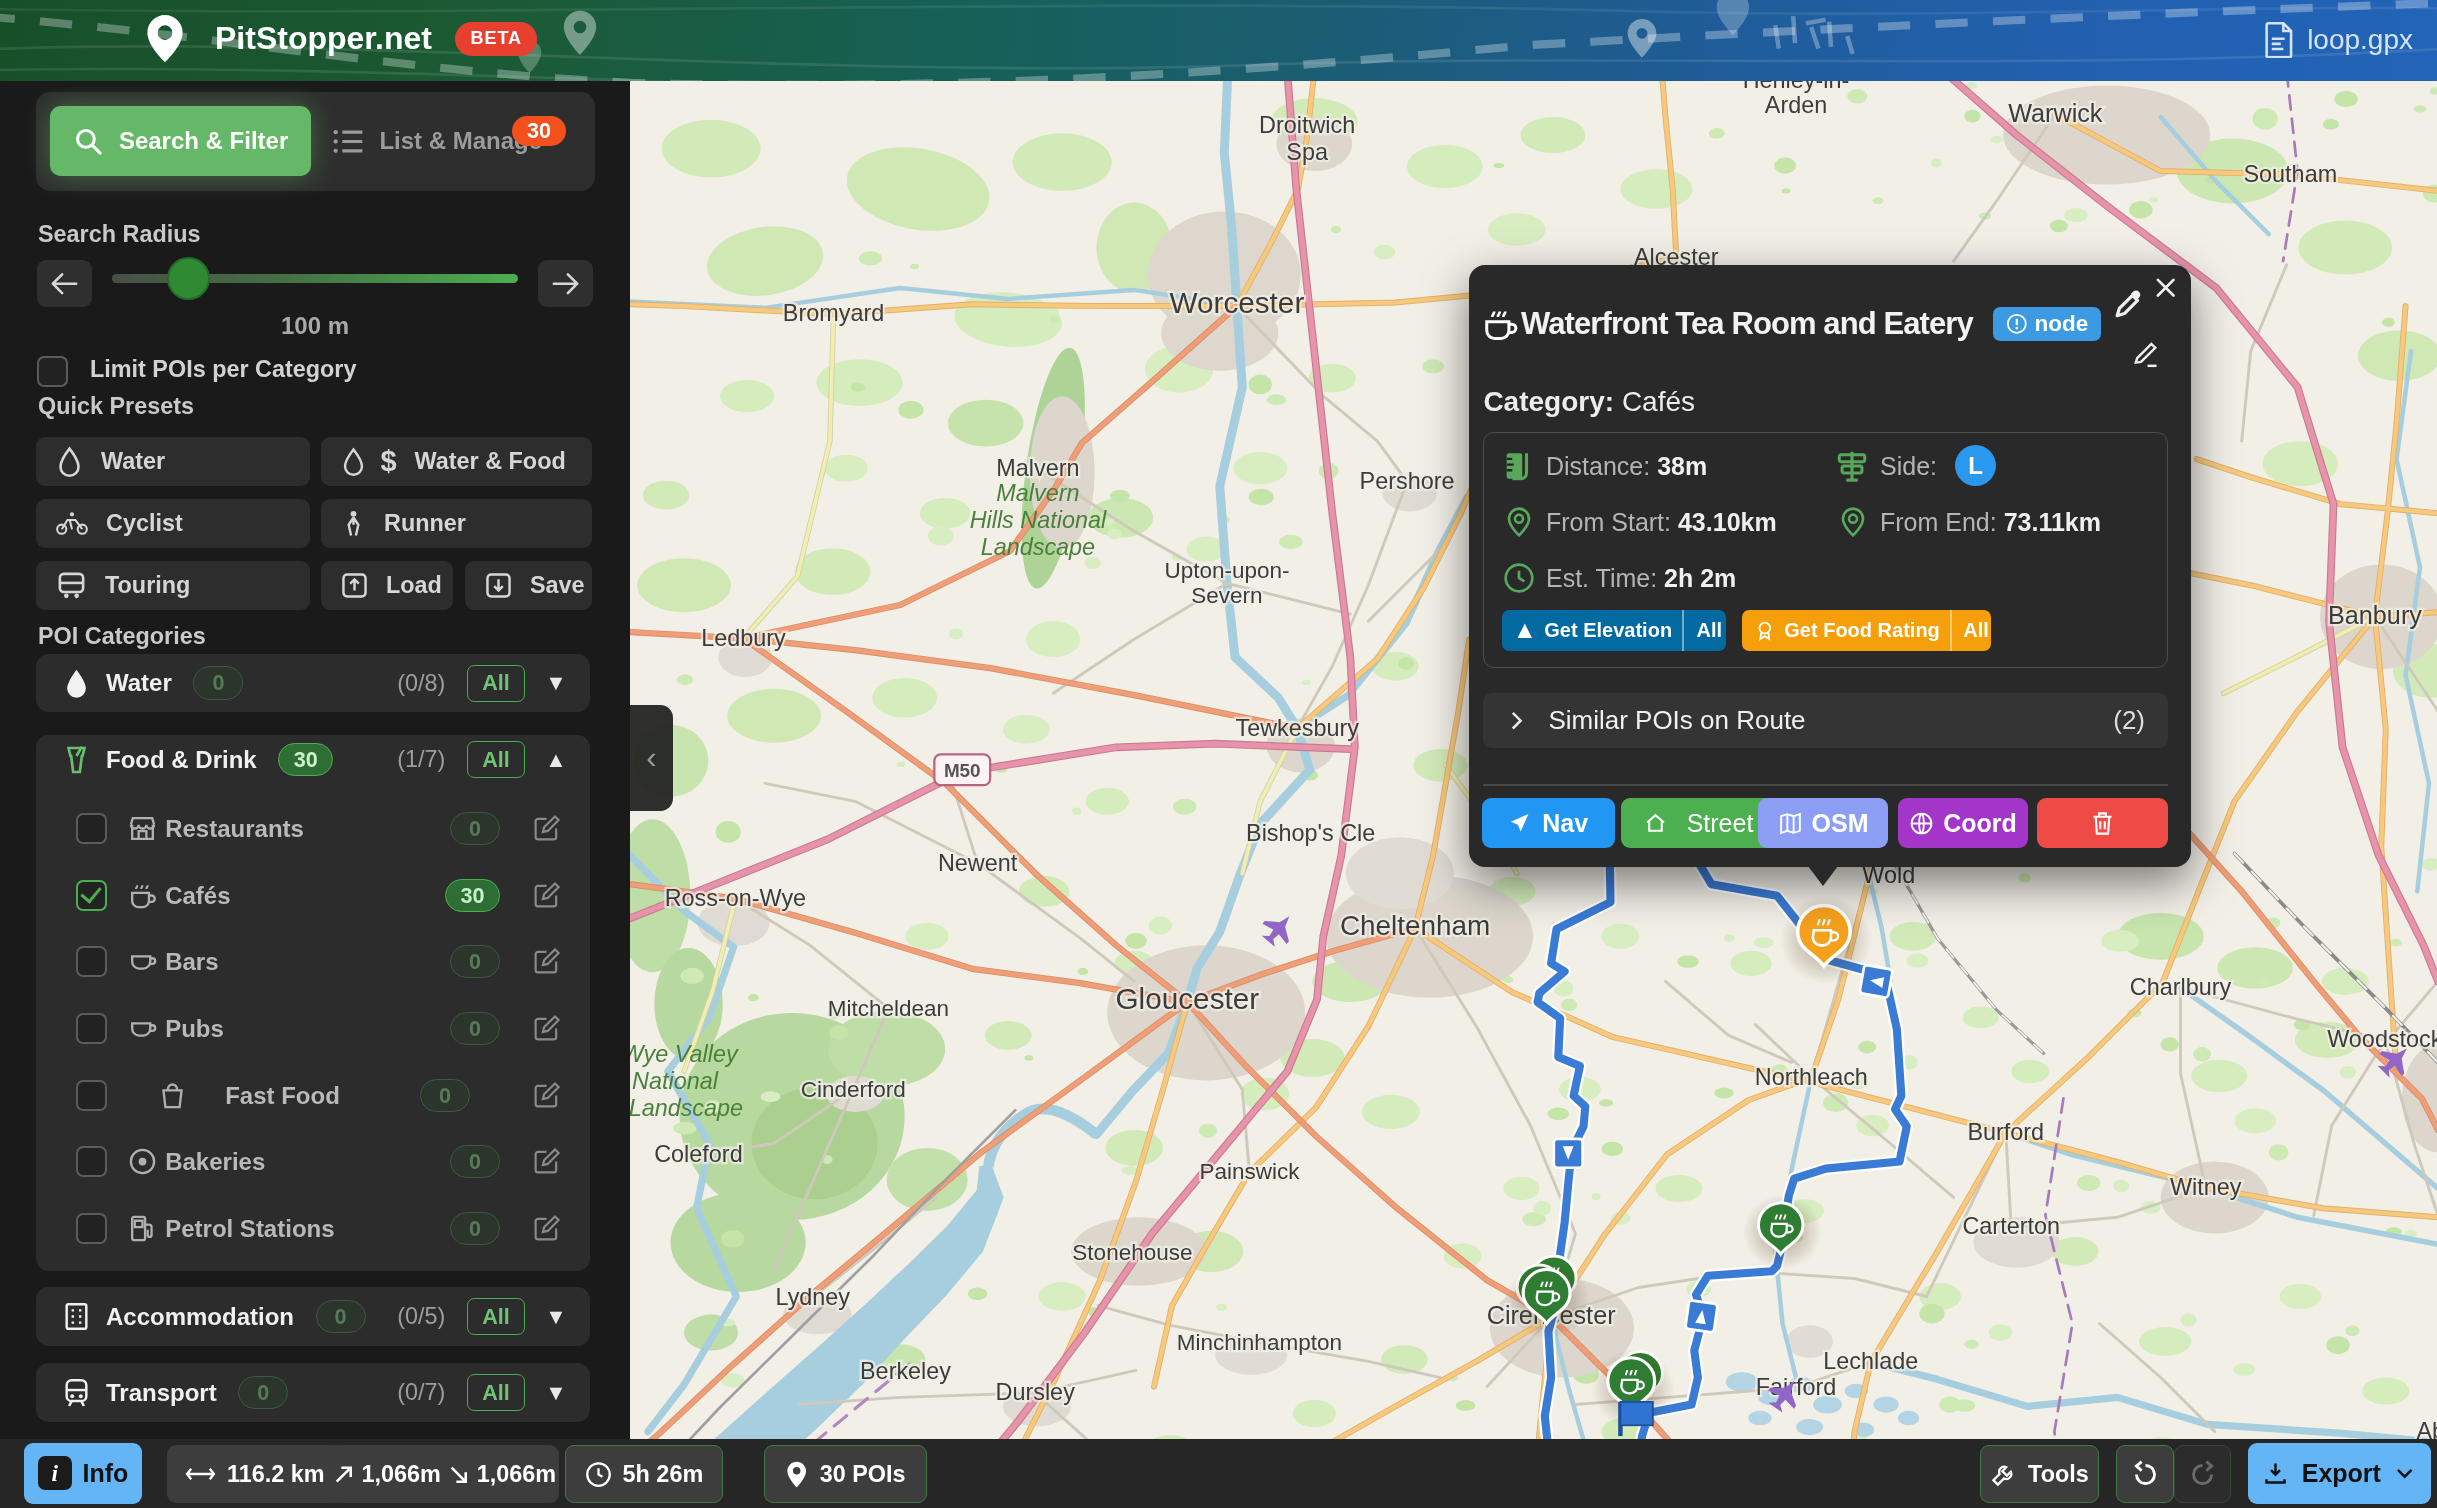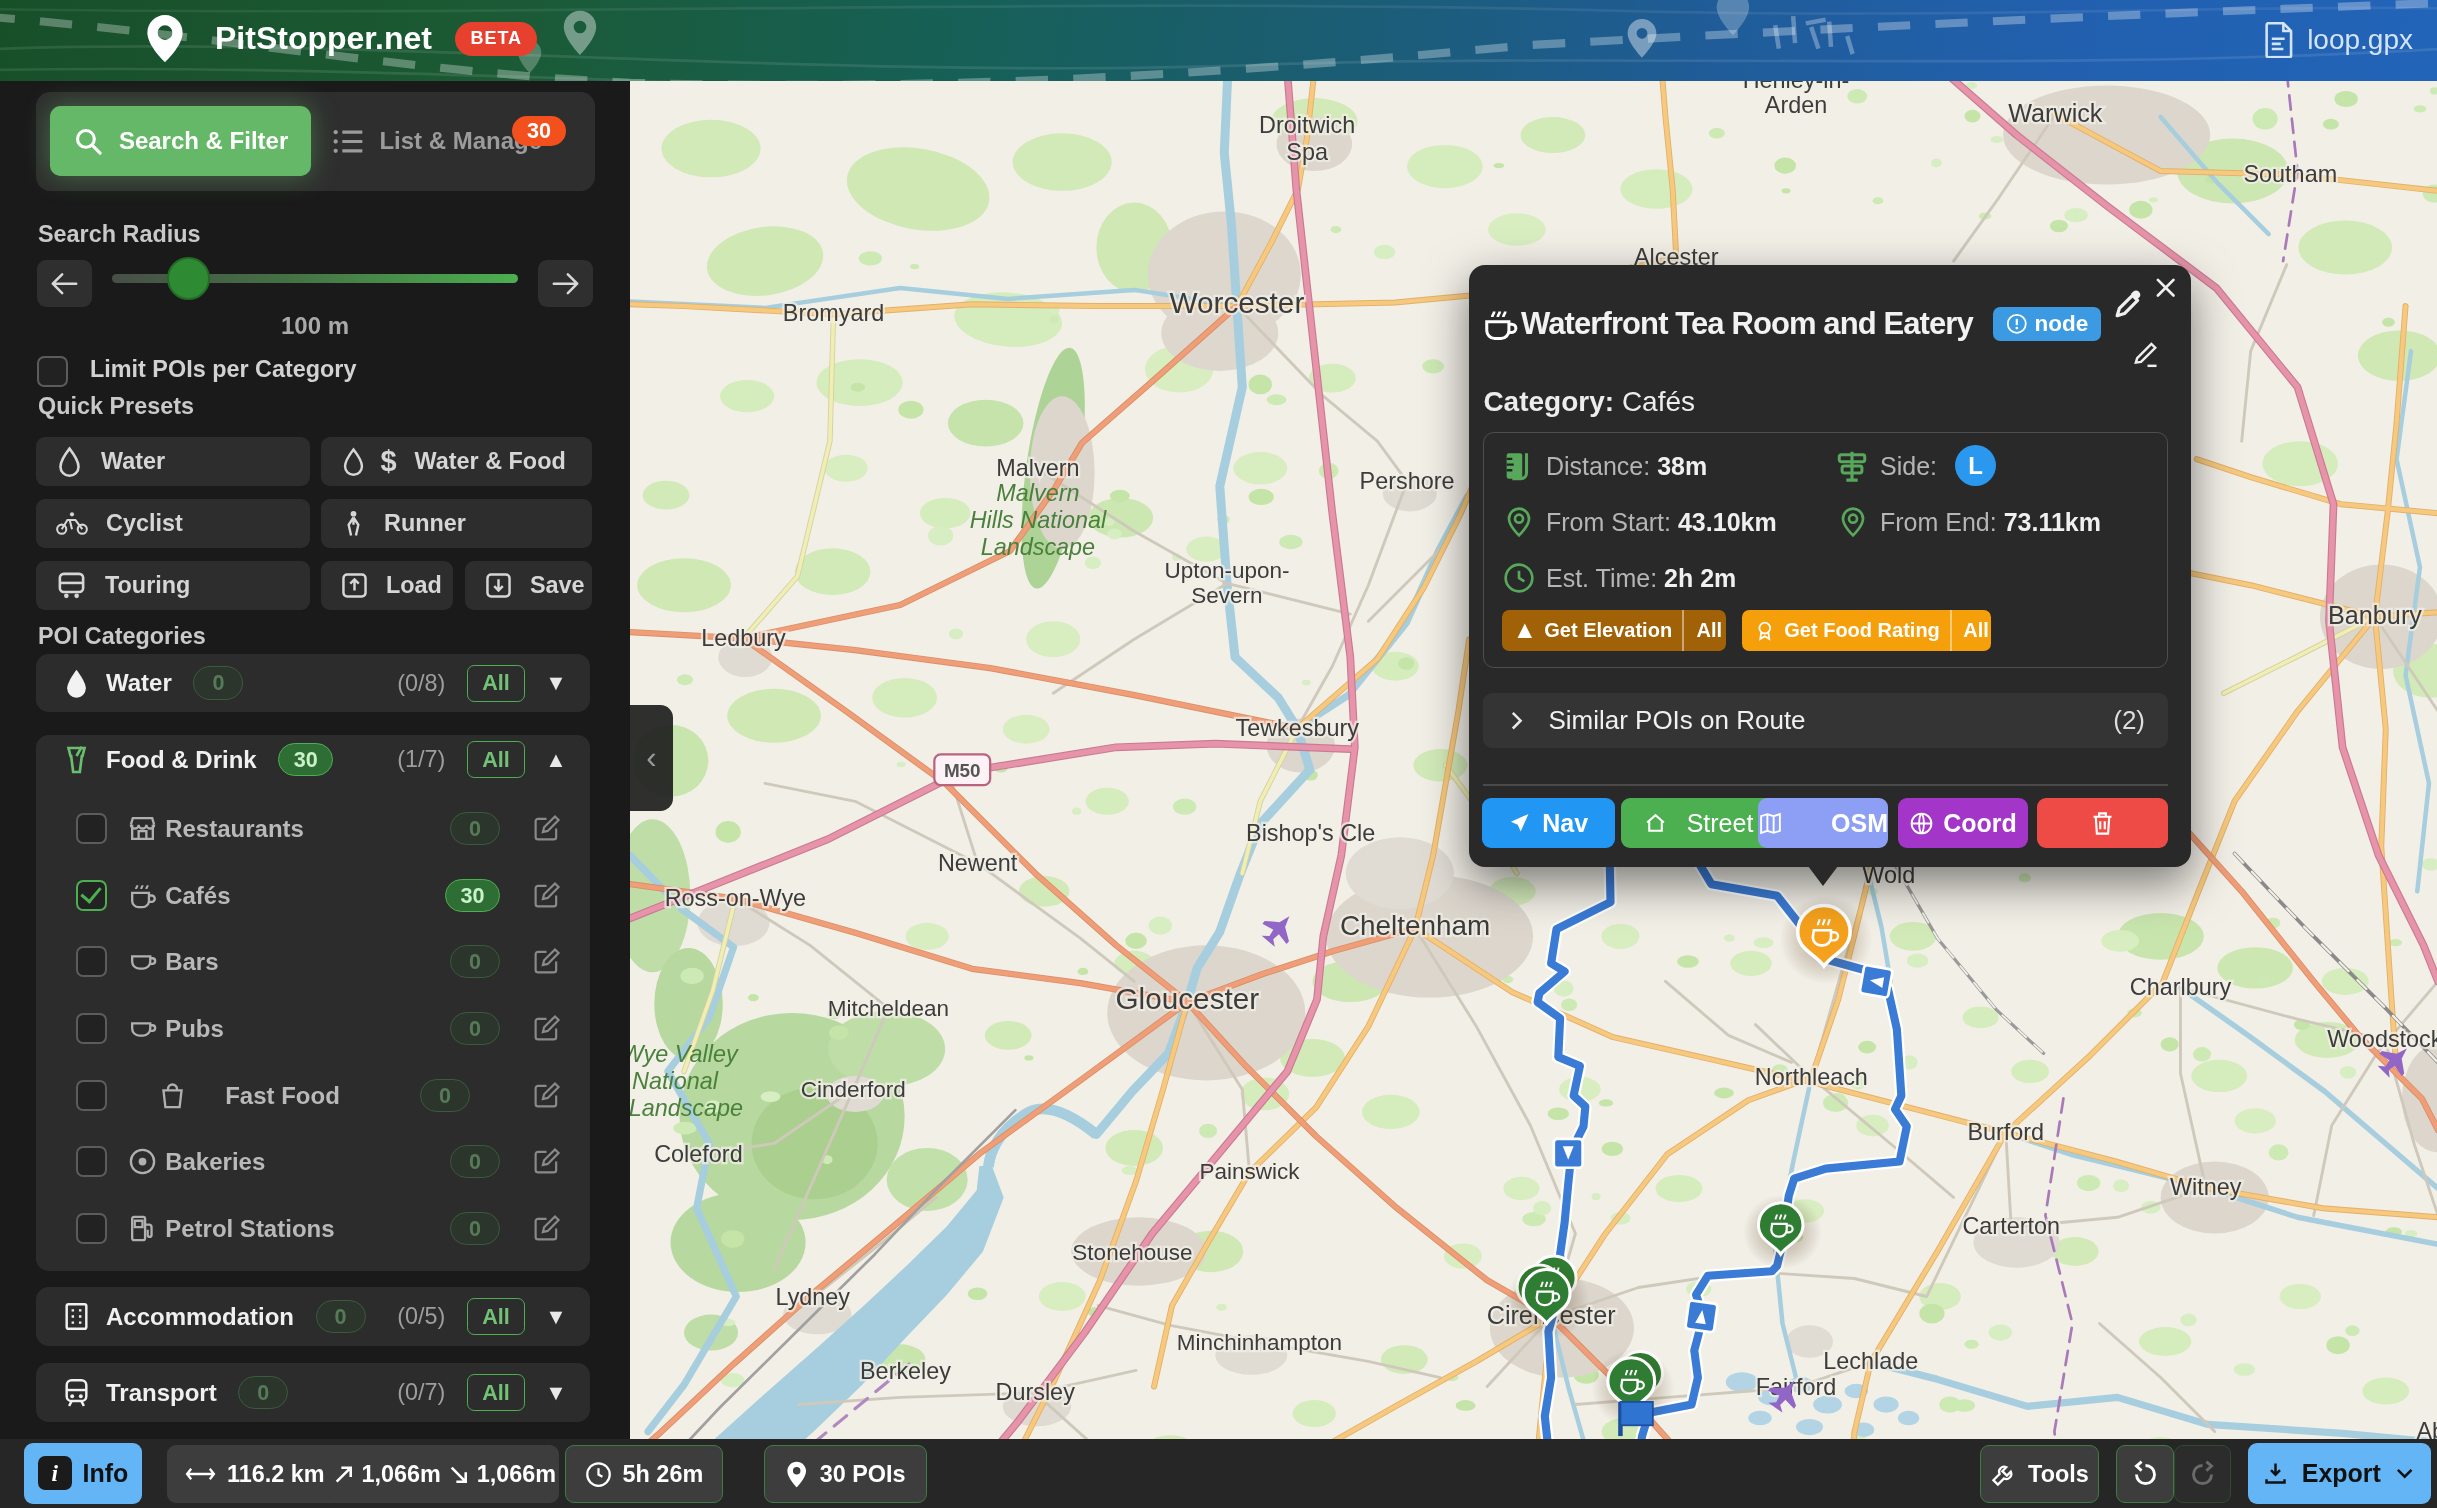--- a/index.html
+++ b/index.html
@@ -987,21 +987,21 @@
         <path d="M12 2a7.5 7.5 0 0 0-7.5 7.5C4.5 15 12 22 12 22s7.5-7 7.5-12.5A7.5 7.5 0 0 0 12 2z" fill="none" stroke="#57a85b" stroke-width="2"></path>
         <circle cx="12" cy="9.5" r="3" fill="none" stroke="#57a85b" stroke-width="2"></circle>
       </svg>
     <div class="abs" style="left:411px; top:243px; font-size:25px; color:#b5b5b5;">From End: <b style="color:#f0f0f0;">73.11km</b></div>
     <svg class="abs" style="left:34px; top:297px;" width="32" height="32" viewBox="0 0 24 24">
         <circle cx="12" cy="12" r="10" fill="none" stroke="#57a85b" stroke-width="2"></circle>
         <path d="M12 6.5V12l4 2.5" fill="none" stroke="#57a85b" stroke-width="2"></path>
       </svg>
     <div class="abs" style="left:77px; top:299px; font-size:25px; color:#b5b5b5;">Est. Time: <b style="color:#f0f0f0;">2h 2m</b></div>
 
-    <div class="abs" style="left:33px; top:345px; width:224px; height:41px; background:#a16207; border-radius:7.2px; display:flex; align-items:center; color:#fff; font-size:20px; font-weight:bold; white-space:nowrap;">
+    <div class="abs" style="left:33px; top:345px; width:224px; height:41px; background:#0369a1; border-radius:7.2px; display:flex; align-items:center; color:#fff; font-size:20px; font-weight:bold; white-space:nowrap;">
       <svg style="margin-left:11.7px; flex:none;" width="21.6" height="21.6" viewBox="0 0 24 24">
           <path d="M12 4l8 16H4z" fill="#fff"></path>
         </svg>
       <span style="margin-left:9px;">Get Elevation</span>
       <span style="margin-left:10px; width:1.8px; height:41px; background:rgba(255,255,255,0.45); flex:none;"></span>
       <span style="margin-left:12.6px;">All</span>
     </div>
     <div class="abs" style="left:273px; top:345px; width:249px; height:41px; background:#f59f0a; border-radius:7.2px; display:flex; align-items:center; color:#fff; font-size:20px; font-weight:bold; white-space:nowrap;">
       <svg style="margin-left:11.7px; flex:none;" width="21.6" height="21.6" viewBox="0 0 24 24">
           <circle cx="12" cy="9" r="6" fill="none" stroke="#fff" stroke-width="2"></circle>
@@ -1027,21 +1027,21 @@
           <path d="M21 3L3 11l7 3 3 7z" fill="#fff"></path>
         </svg>
         <span>Nav</span>
     </div>
     <div class="abs" style="left:152px; top:533px; width:154px; height:50px; background:#4caf50; border-radius:9px; display:flex; align-items:center; justify-content:center; gap:19px; color:#fff; font-size:25px; font-weight:normal;">
       <svg width="25" height="25" viewBox="0 0 24 24">
           <path d="M4 11l8-7 8 7M6 10v9h12v-9" fill="none" stroke="#fff" stroke-width="2"></path>
         </svg>
         <span>Street</span>
     </div>
-    <div class="abs" style="left:289px; top:533px; width:130px; height:50px; background:#8d9ff5; border-radius:9px; display:flex; align-items:center; justify-content:space-between; gap:9px; color:#fff; font-size:25px; font-weight:bold;">
+    <div class="abs" style="left:289px; top:533px; width:130px; height:50px; background:#8d9ff5; border-radius:9px; display:flex; align-items:center; justify-content:center; gap:9px; color:#fff; font-size:25px; font-weight:bold;">
       <svg width="25" height="25" viewBox="0 0 24 24">
           <path d="M3 5l6-2 6 2 6-2v16l-6 2-6-2-6 2zM9 3v16M15 5v16" fill="none" stroke="#fff" stroke-width="1.8"></path>
         </svg>
         <span>OSM</span>
     </div>
     <div class="abs" style="left:429px; top:533px; width:130px; height:50px; background:#a335c8; border-radius:9px; display:flex; align-items:center; justify-content:center; gap:9px; color:#fff; font-size:25px; font-weight:bold;">
       <svg width="25" height="25" viewBox="0 0 24 24">
           <circle cx="12" cy="12" r="9.5" fill="none" stroke="#fff" stroke-width="1.8"></circle>
           <path d="M2.5 12h19M12 2.5c3 2.8 3 16.2 0 19M12 2.5c-3 2.8-3 16.2 0 19" fill="none" stroke="#fff" stroke-width="1.8"></path>
         </svg>

